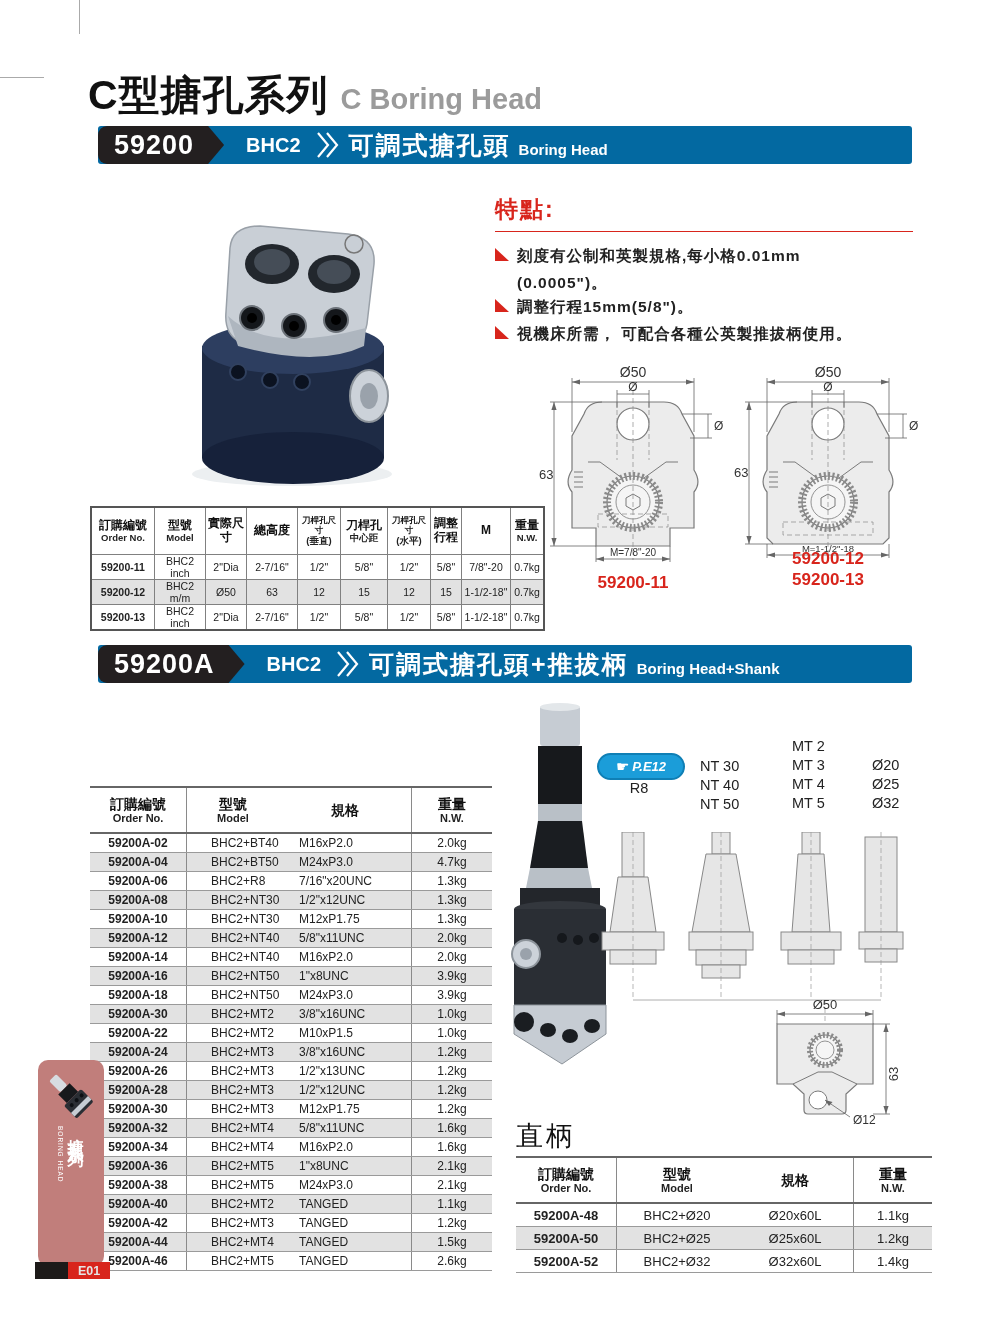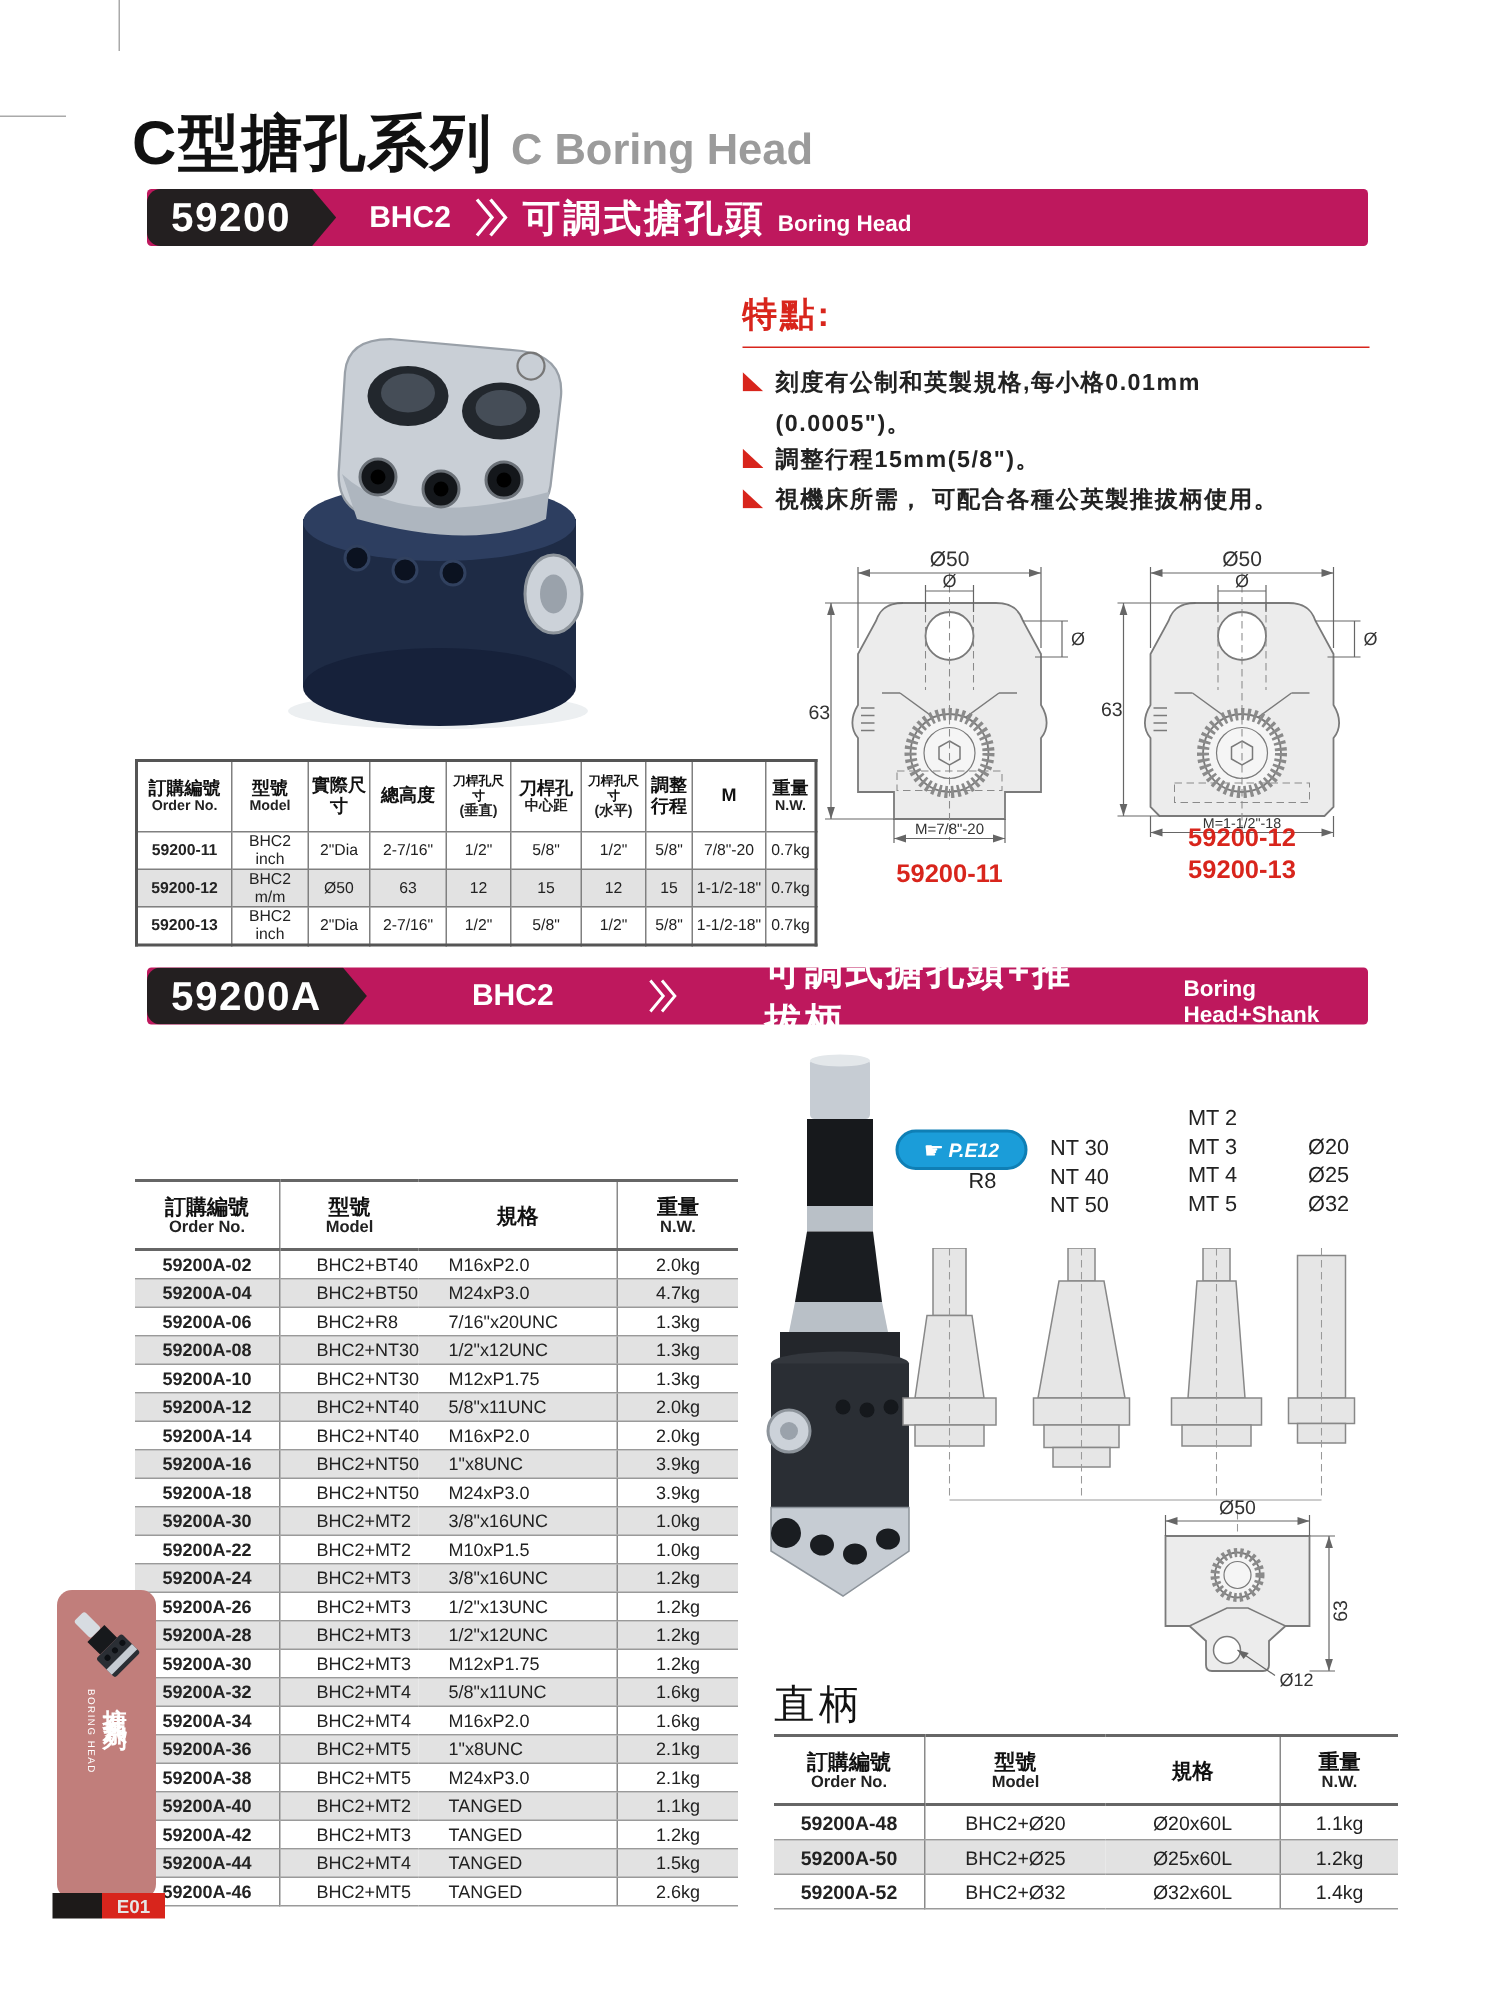--- a/index.html
+++ b/index.html
@@ -8,21 +8,21 @@
 
   
   .crop{position:absolute;background:#aaa;}
 
   
   .page-title{position:absolute;left:88px;top:68px;white-space:nowrap;}
   .page-title .zh{font-size:41px;font-weight:bold;color:#111;letter-spacing:1px;}
   .page-title .en{font-size:29px;font-weight:bold;color:#9b9b9b;margin-left:12px;}
 
   
-  .banner{position:absolute;left:98px;width:814px;height:38px;background:#be185d;border-radius:3px;display:flex;align-items:center;}
+  .banner{position:absolute;left:98px;width:814px;height:38px;background:#0369a1;border-radius:3px;display:flex;align-items:center;}
   .banner .tab{flex:none;height:38px;background:#231f20;border-radius:9px 0 0 9px;
     clip-path:polygon(0 0,calc(100% - 16px) 0,100% 50%,calc(100% - 16px) 100%,0 100%);
     color:#fff;font-weight:bold;display:flex;align-items:center;justify-content:center;
     padding:0 30px 0 16px;letter-spacing:1px;}
   .banner .code{font-size:27px;}
   .banner .model{color:#fff;font-weight:bold;font-size:20px;margin:0 12px 0 22px;}
   .banner .chev{margin:0 10px 0 2px;}
   .banner .zh{color:#fff;font-weight:bold;font-size:25px;letter-spacing:2px;}
   .banner .en{color:#fff;font-weight:bold;font-size:15px;margin-left:8px;margin-top:8px;}
 
@@ -331,21 +331,21 @@
           <td>1/2"</td>
           <td>5/8"</td>
           <td>1/2"</td>
           <td>5/8"</td>
           <td>1-1/2-18"</td>
           <td>0.7kg</td>
         </tr>
       </tbody>
     </table>
 
-  <div class="banner" style="top:645px;gap:48px;">
+  <div class="banner" style="top:645px;">
     <div class="tab">
       <span class="code">59200A</span>
     </div>
     <span class="model">BHC2</span>
     <svg class="chev" width="24" height="28" viewBox="0 0 24 28">
       <polyline points="3,2 13,14 3,26" fill="none" stroke="#fff" stroke-width="2.2"></polyline>
       <polyline points="12,2 22,14 12,26" fill="none" stroke="#fff" stroke-width="2.2"></polyline>
     </svg>
     <span class="zh">可調式搪孔頭+推拔柄</span>
     <span class="en">Boring Head+Shank</span>
@@ -532,21 +532,21 @@
     <circle cx="26" cy="252" r="6" fill="#9aa2ab"></circle>
     <circle cx="62" cy="236" r="5" fill="#15181c"></circle>
     <circle cx="78" cy="238" r="5" fill="#15181c"></circle>
     <circle cx="94" cy="236" r="5" fill="#15181c"></circle>
   </svg>
 
   <div class="badge">
     <span class="hand">☛</span>
     <span>P.E12</span>
   </div>
-  <div class="lbl" style="left:613px;top:779px;width:84px;text-align:center;">R8</div>
+  <div class="lbl" style="left:597px;top:779px;width:84px;text-align:center;">R8</div>
   <div class="lbl" style="left:700px;top:757px;">
     <div>NT 30</div>
     <div>NT 40</div>
     <div>NT 50</div>
   </div>
   <div class="lbl" style="left:792px;top:737px;">
     <div>MT 2</div>
     <div>MT 3</div>
     <div>MT 4</div>
     <div>MT 5</div>

